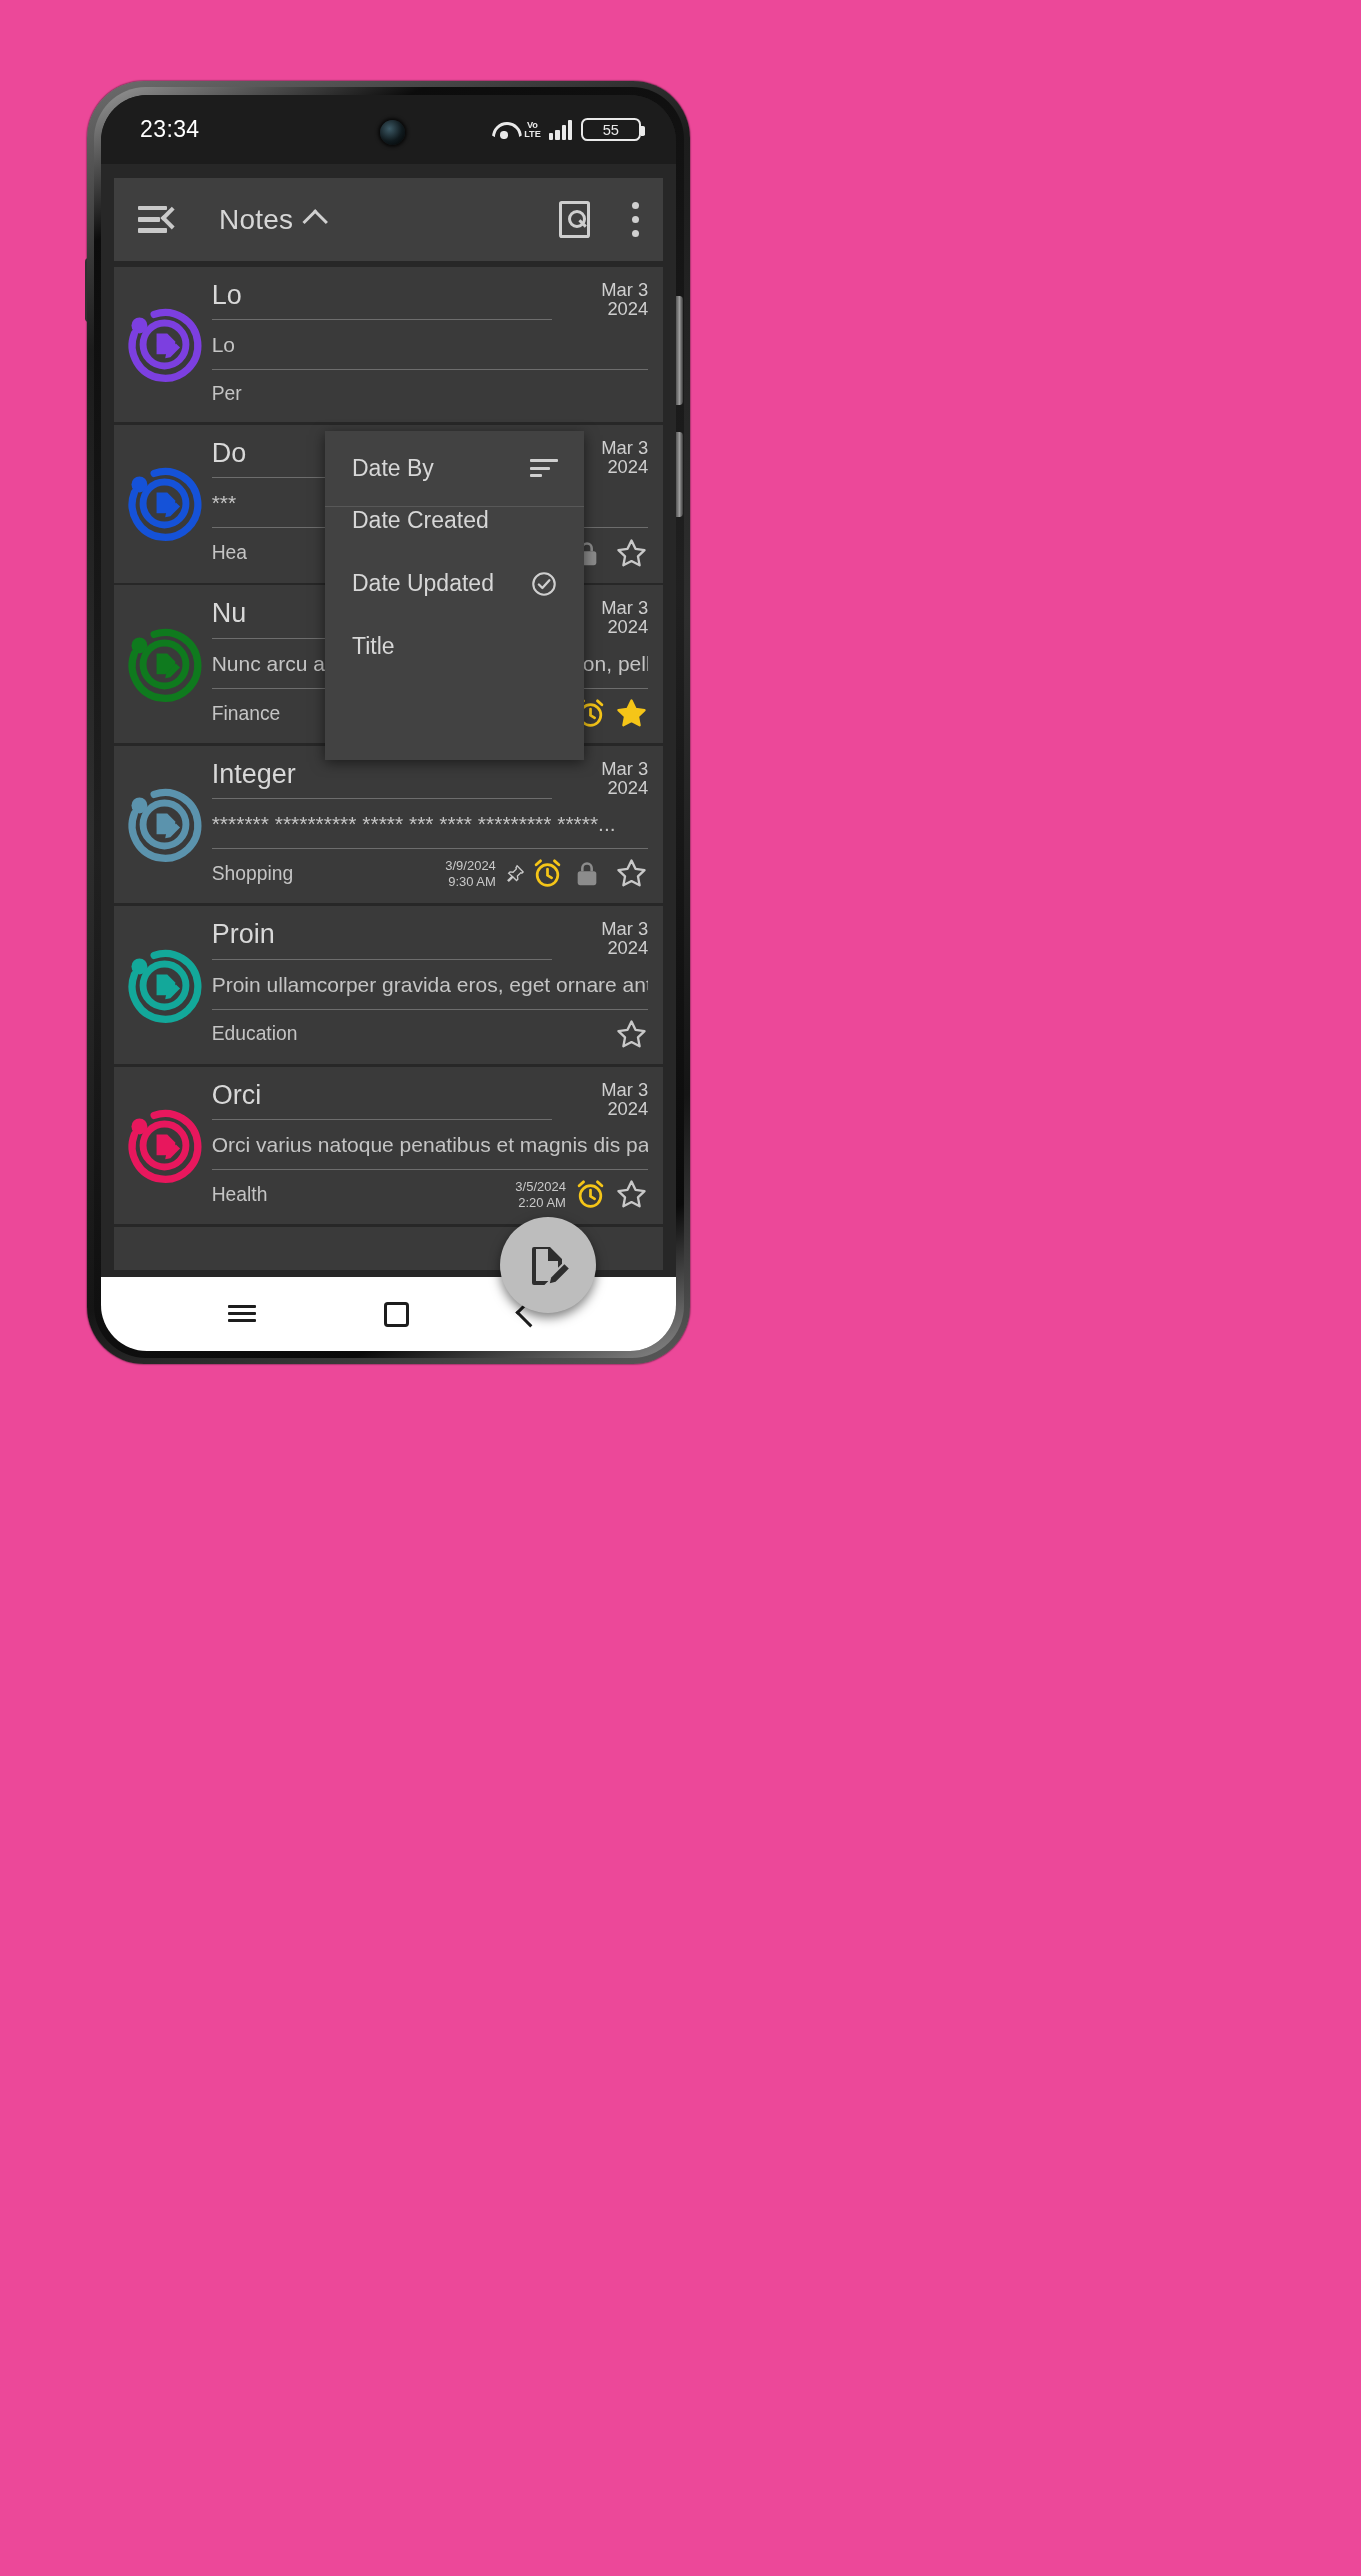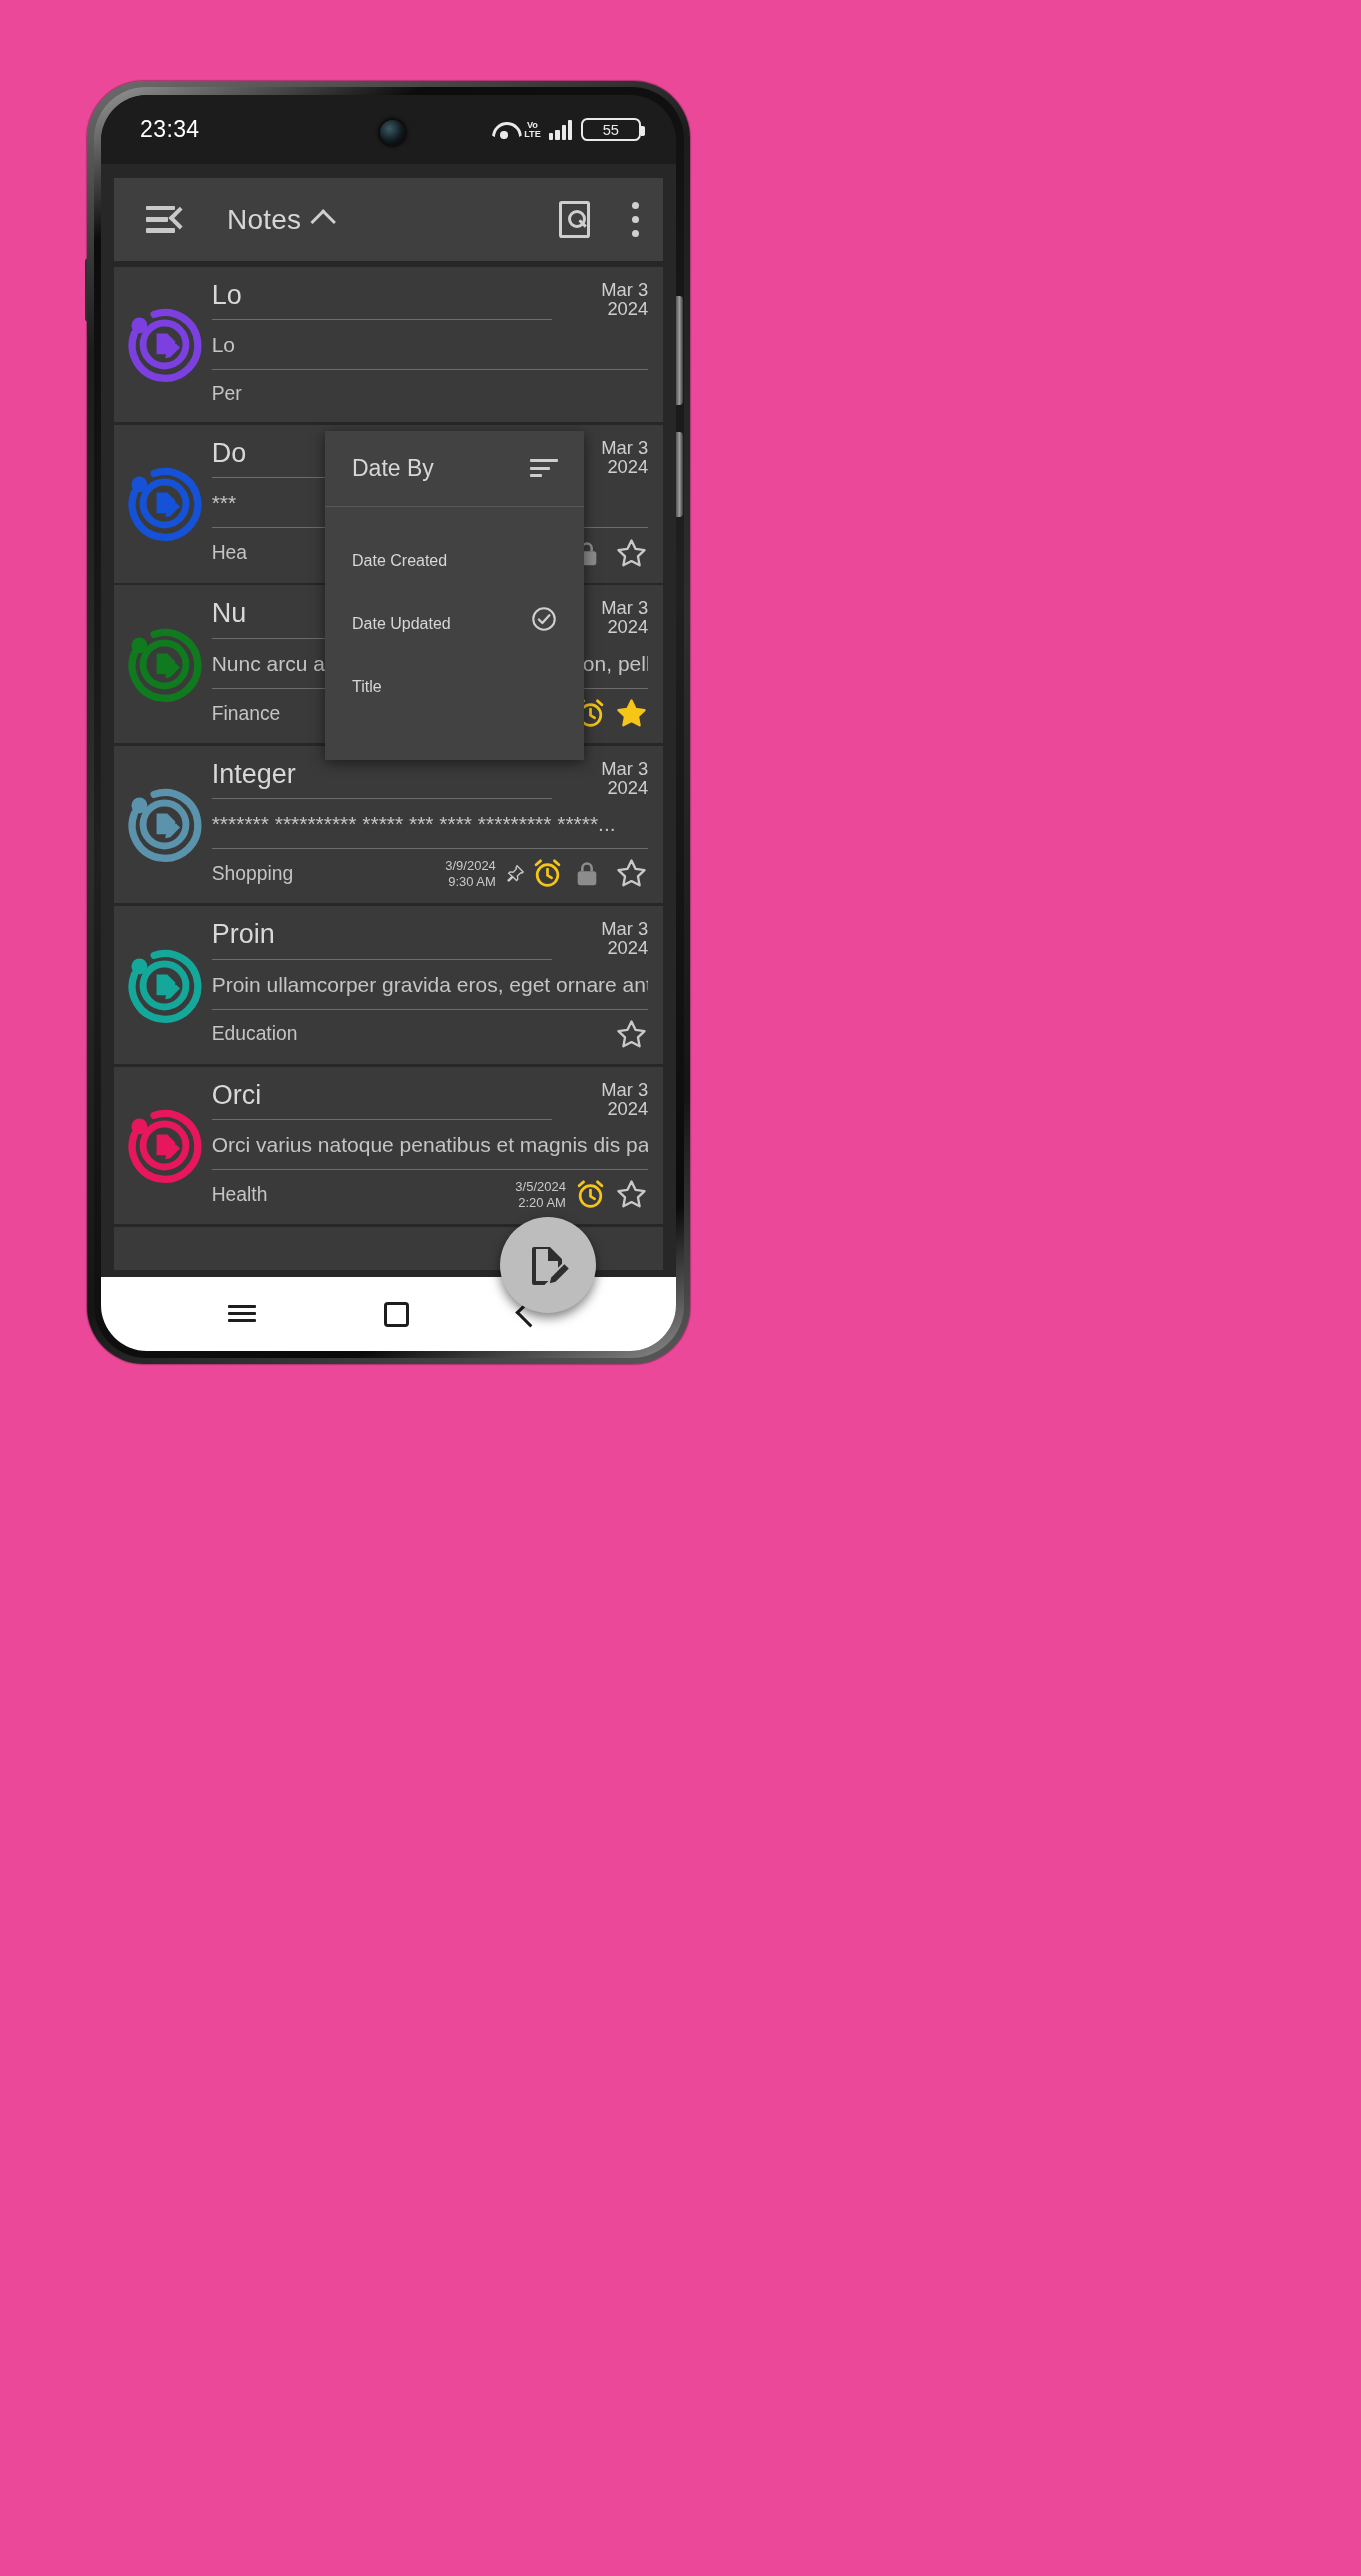--- a/index.html
+++ b/index.html
@@ -87,21 +87,21 @@
 
   
   .app {
     position: absolute; left: 0; top: 69px; width: 575px; height: 1113px;
     background: #272727;
   }
   .appbar {
     position: absolute; left: 13px; top: 14px; width: 549px; height: 83px;
     background: #3f3f3f;
     display: flex; align-items: center;
-    padding: 0 24px 0 32px;
+    padding: 0 24px 0 24px;
   }
   .menu-ic { width: 42px; height: 31px; position: relative; cursor: pointer; }
   .menu-ic span { position:absolute; left:0; width:29px; height:4.6px; background:#c9c9c9; border-radius:0.9px; }
   .menu-ic span:nth-child(1){ top:1.8px; }
   .menu-ic span:nth-child(2){ top:13px; width:22px; }
   .menu-ic span:nth-child(3){ top:24px; }
   .menu-ic .chev {
     position:absolute; right:0px; top:6.4px; width:15.6px; height:15.6px;
     border-left:4.6px solid #c9c9c9; border-bottom:4.6px solid #c9c9c9;
     transform: rotate(45deg);
@@ -187,22 +187,22 @@
     padding: 0 26px 0 27px;
     border-bottom: 0.9px solid #585858;
   }
   .sm-head .lbl { color:#d7d7d7; font-size: 23px; }
   .ic-sortlines { width:28px; height:18.4px; display:flex; flex-direction:column; gap:4.1px; align-items:flex-start; }
   .ic-sortlines i { display:block; height:3.2px; background:#cfcfcf; border-radius:0.9px; }
   .ic-sortlines i:nth-child(1){ width:28px; }
   .ic-sortlines i:nth-child(2){ width:20px; }
   .ic-sortlines i:nth-child(3){ width:12px; }
   .sm-item {
-    height: 63px; display:flex; align-items:flex-end; justify-content:space-between;
-    padding: 0 26px 0 27px; color:#d7d7d7; font-size: 16px;
+    height: 63px; display:flex; align-items:flex-start; justify-content:space-between;
+    padding: 0 26px 0 27px; color:#d7d7d7; font-size: 23px;
   }
   .ic-check { width:28px; height:28px; }
   .ic-check svg { width:28px; height:28px; display:block; }
 
   
   .fab {
     position: absolute; left: 399px; top: 1053px;
     width: 96px; height: 96px; border-radius: 50%;
     background: #bdbdbd; z-index: 40;
     display:flex; align-items:center; justify-content:center;

